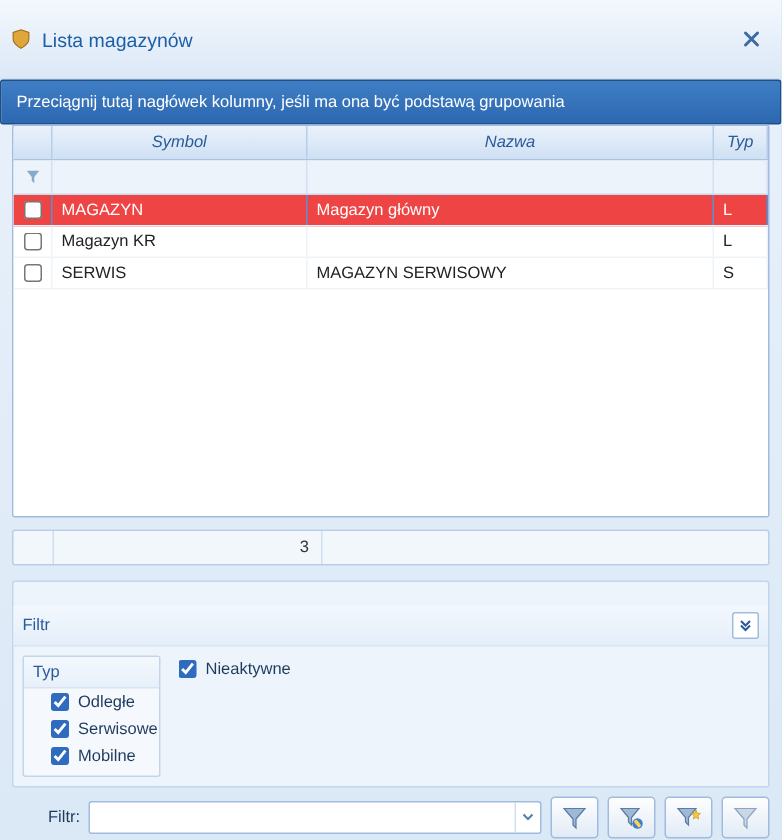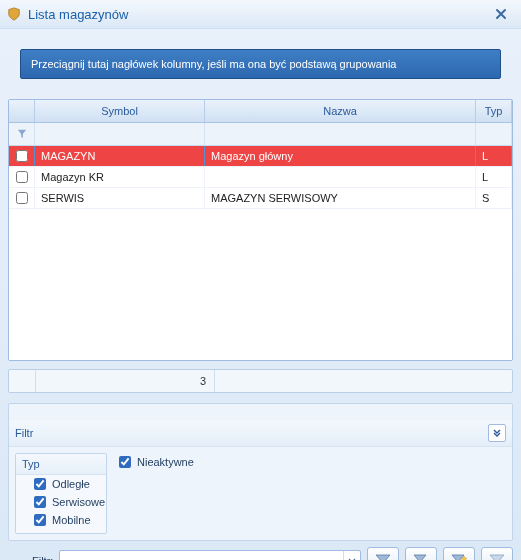--- a/index.html
+++ b/index.html
@@ -15,21 +15,21 @@
     width: 521px; height: 560px;
     background: linear-gradient(#e9f1fb, #dbe8f6);
     position: relative;
     box-sizing: border-box;
   }
   
   .titlebar {
     height: 28px;
     display: flex;
     align-items: center;
-    padding: 0 6px;
+    padding: 12px 6px;
     background: linear-gradient(#f4f8fd, #dbe8f6);
     border-bottom: 1px solid #cfdff0;
   }
   .titlebar .app-icon {
     width: 16px; height: 16px;
     margin-right: 6px;
     display: flex; align-items: center; justify-content: center;
   }
   .titlebar .title {
     flex: 1;
@@ -38,21 +38,21 @@
   }
   .titlebar .close {
     width: 28px; height: 20px;
     display: flex; align-items: center; justify-content: center;
     color: #3c6aa3;
     font-size: 14px;
     cursor: pointer;
   }
   
   .group-hint {
-    margin: 20px; padding: 8px 10px;
+    margin: 0; padding: 8px 10px;
     background: linear-gradient(#3f7ec4, #2c68b0);
     color: #fff;
     border: 1px solid #1e4f89;
     border-radius: 2px;
   }
   
   .grid {
     margin: 0 8px;
     border: 1px solid #9fbbe0;
     background: #fff;
@@ -60,20 +60,21 @@
     display: flex;
     flex-direction: column;
     border-radius: 2px;
     overflow: hidden;
   }
   .grid-header {
     display: flex;
     background: linear-gradient(#eaf2fb, #cfe0f3);
     border-bottom: 1px solid #a8c3e4;
     color: #2a5a9a;
+    font-style: italic;
   }
   .grid-header .col {
     padding: 5px 6px;
     border-right: 1px solid #b8cee8;
     text-align: center;
     box-sizing: border-box;
   }
   .col-chk { width: 26px; flex: 0 0 26px; }
   .col-sym { width: 170px; flex: 0 0 170px; }
   .col-name { flex: 1; }

